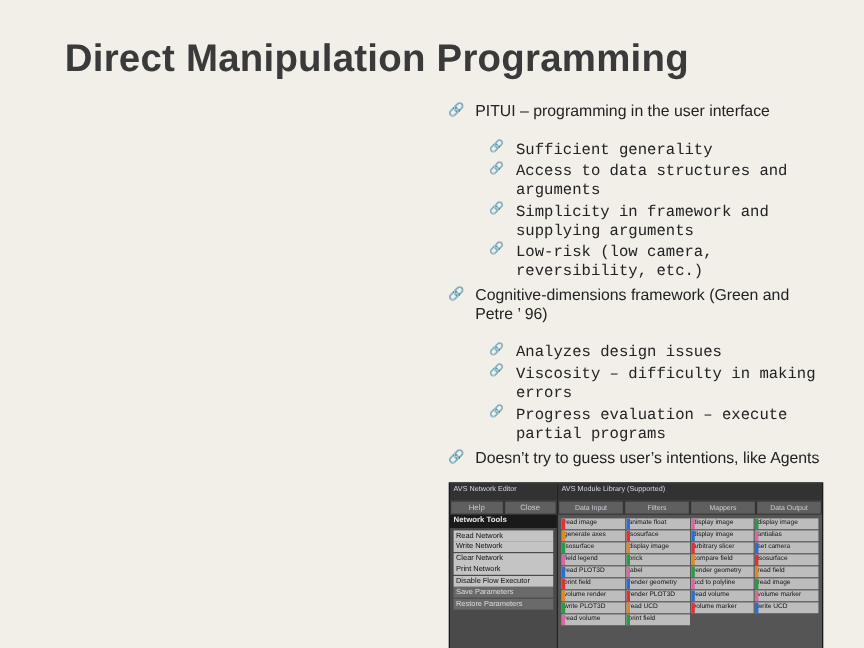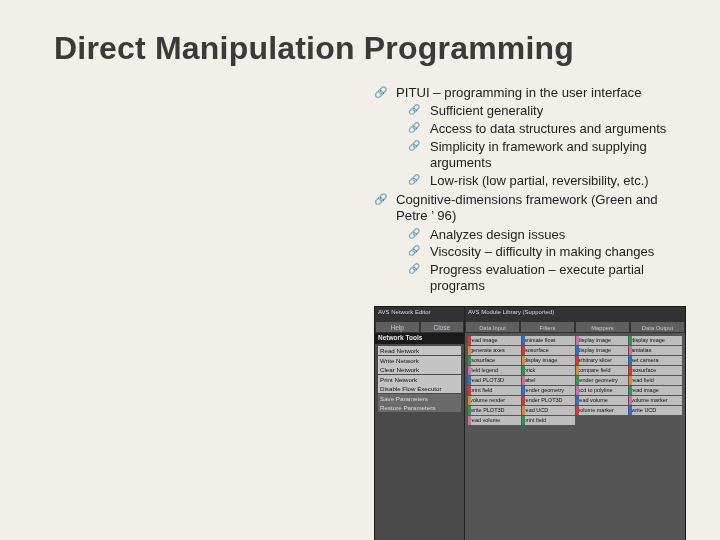--- a/index.html
+++ b/index.html
@@ -28,21 +28,21 @@
   .col-fig  { flex: 1; }
 
   
   ul.lvl1 { list-style: none; padding-left: 0; }
   ul.lvl1 > li { position: relative; padding-left: 20px; margin-bottom: 4px; }
   ul.lvl1 > li::before {
     content: "\1F517";           
     position: absolute; left: -2px; top: 1px;
     font-size: 11px; color: #6a6a6a;
   }
-  ul.lvl2 { list-style: none; padding-left: 14px; margin-top: 2px; }
+  ul.lvl2 { list-style: none; padding-left: 14px; margin-top: 16px; font-family: Liberation Mono, monospace; }
   ul.lvl2 > li { position: relative; padding-left: 20px; margin-bottom: 2px; font-size: 13px; }
   ul.lvl2 > li::before {
     content: "\1F517";
     position: absolute; left: -2px; top: 1px;
     font-size: 10px; color: #6a6a6a;
   }
 
   
   .fig-frame {
     width: 312px; height: 405px;
@@ -173,27 +173,28 @@
 <h1 class="title">Direct Manipulation Programming</h1>
 
 <div class="content">
 
   <div class="col-text">
     <ul class="lvl1" id="outline">
         <li>PITUI – programming in the user interface<ul class="lvl2">
             <li>Sufficient generality</li>
             <li>Access to data structures and arguments</li>
             <li>Simplicity in framework and supplying arguments</li>
-            <li>Low-risk (low partial, reversibility, etc.)</li>
+            <li>Low-risk (low camera, reversibility, etc.)</li>
           </ul></li>
         <li>Cognitive-dimensions framework (Green and Petre ’ 96)<ul class="lvl2">
             <li>Analyzes design issues</li>
-            <li>Viscosity – difficulty in making changes</li>
+            <li>Viscosity – difficulty in making errors</li>
             <li>Progress evaluation – execute partial programs</li>
           </ul></li>
+        <li>Doesn’t try to guess user’s intentions, like Agents</li>
       </ul>
   </div>
 
   <div class="col-fig">
     <div class="fig-frame">
 
       <div class="fig-top">
 
         <div class="sub-left">
           <div class="wtitle">AVS Network Editor</div>

